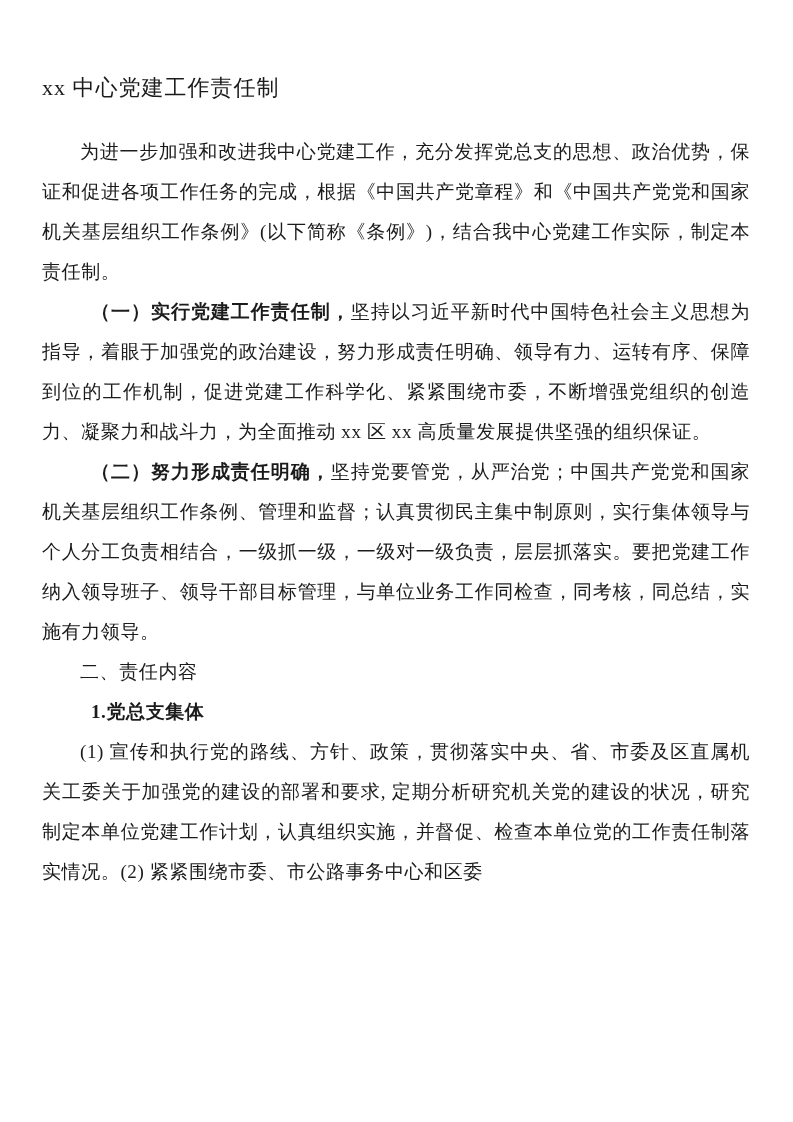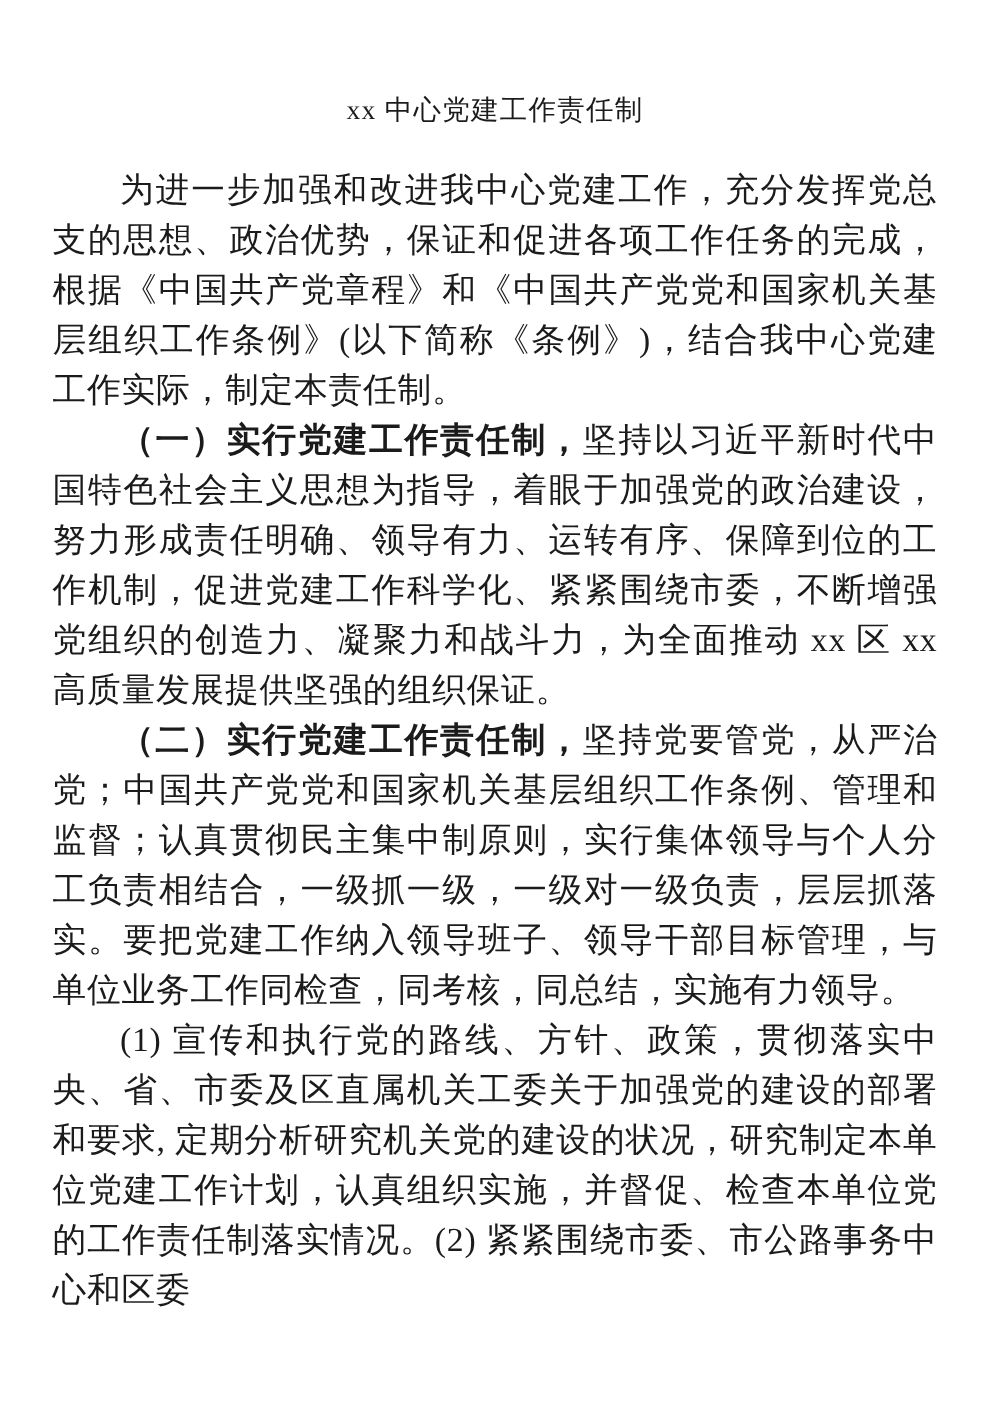--- a/index.html
+++ b/index.html
@@ -16,49 +16,52 @@
     color: #1b1b1b;
     padding: 68px 43px 0 42px;
     overflow: hidden;
     font-family: "Liberation Serif", "DejaVu Serif", serif;
   }
   .doc-title {
     margin: 0 0 24px 0;
     font-size: 22px;
     font-weight: normal;
     line-height: 40px;
-    text-align: center;
+    text-align: left;
     letter-spacing: 1px;
   }
   p.doc-par {
     margin: 0;
-    font-size: 27px;
+    font-size: 19px;
     line-height: 40px;
     letter-spacing: 0.6px;
     text-align: justify;
     text-indent: 2em;
     word-break: break-all;
   }
   p.doc-par .lead-bold,
   p.doc-par.all-bold span {
     font-weight: bold;
+    margin-left: 11px;
   }
 </style>
 </head>
 <body>
 
 <div class="page">
 
   <h1 class="doc-title">xx 中心党建工作责任制</h1>
 
   <p class="doc-par"><span>为进一步加强和改进我中心党建工作，充分发挥党总支的思想、政治优势，保证和促进各项工作任务的完成，根据《中国共产党章程》和《中国共产党党和国家机关基层组织工作条例》(以下简称《条例》)，结合我中心党建工作实际，制定本责任制。</span></p>
 
 
   <p class="doc-par"><span class="lead-bold">（一）实行党建工作责任制，</span><span>坚持以习近平新时代中国特色社会主义思想为指导，着眼于加强党的政治建设，努力形成责任明确、领导有力、运转有序、保障到位的工作机制，促进党建工作科学化、紧紧围绕市委，不断增强党组织的创造力、凝聚力和战斗力，为全面推动 xx 区 xx 高质量发展提供坚强的组织保证。</span></p>
 
-  <p class="doc-par"><span class="lead-bold">（二）实行党建工作责任制，</span><span>坚持党要管党，从严治党；中国共产党党和国家机关基层组织工作条例、管理和监督；认真贯彻民主集中制原则，实行集体领导与个人分工负责相结合，一级抓一级，一级对一级负责，层层抓落实。要把党建工作纳入领导班子、领导干部目标管理，与单位业务工作同检查，同考核，同总结，实施有力领导。</span></p>
+  <p class="doc-par"><span class="lead-bold">（二）努力形成责任明确，</span><span>坚持党要管党，从严治党；中国共产党党和国家机关基层组织工作条例、管理和监督；认真贯彻民主集中制原则，实行集体领导与个人分工负责相结合，一级抓一级，一级对一级负责，层层抓落实。要把党建工作纳入领导班子、领导干部目标管理，与单位业务工作同检查，同考核，同总结，实施有力领导。</span></p>
+
+  <p class="doc-par"><span>二、责任内容</span></p>
 
 
-
+  <p class="doc-par all-bold"><span>1.党总支集体</span></p>
 
   <p class="doc-par"><span>(1) 宣传和执行党的路线、方针、政策，贯彻落实中央、省、市委及区直属机关工委关于加强党的建设的部署和要求, 定期分析研究机关党的建设的状况，研究制定本单位党建工作计划，认真组织实施，并督促、检查本单位党的工作责任制落实情况。(2) 紧紧围绕市委、市公路事务中心和区委</span></p>
 
 </div>
 
 </body></html>

